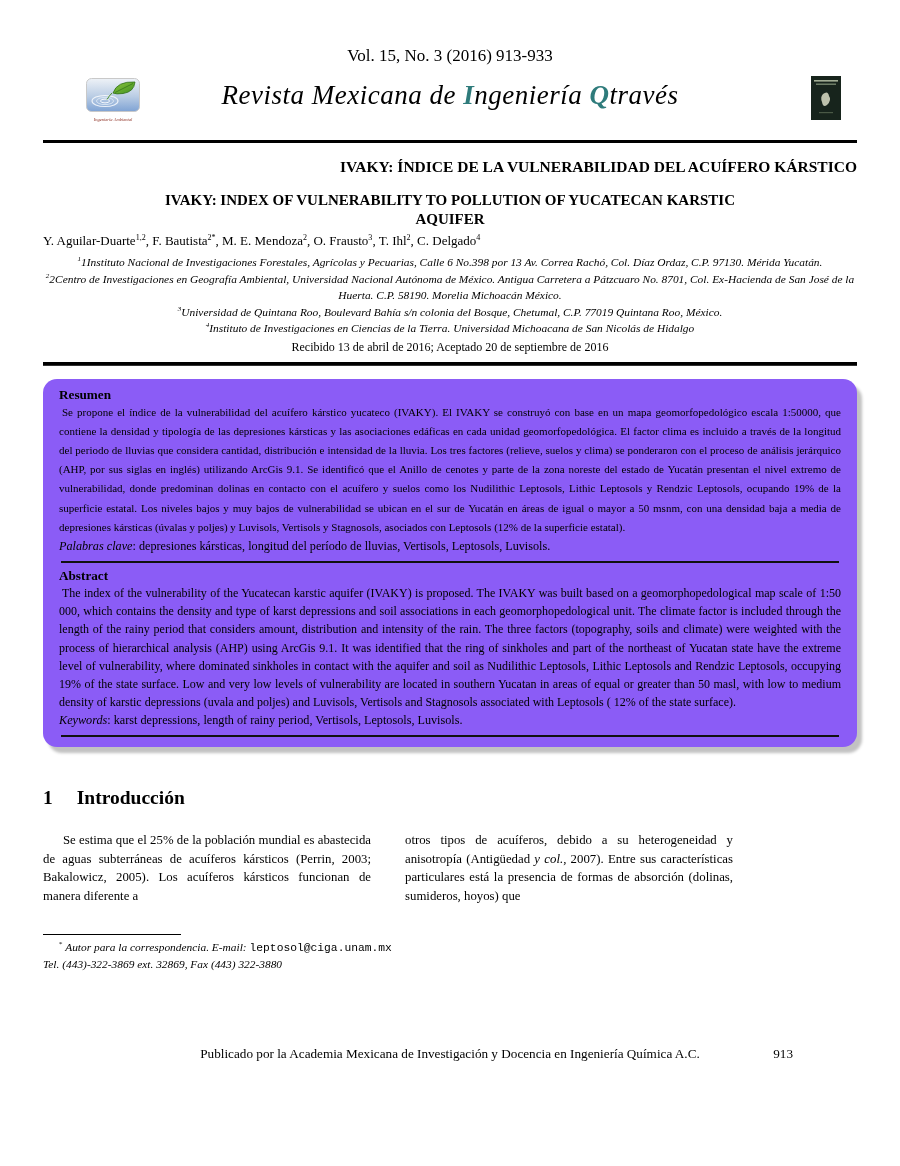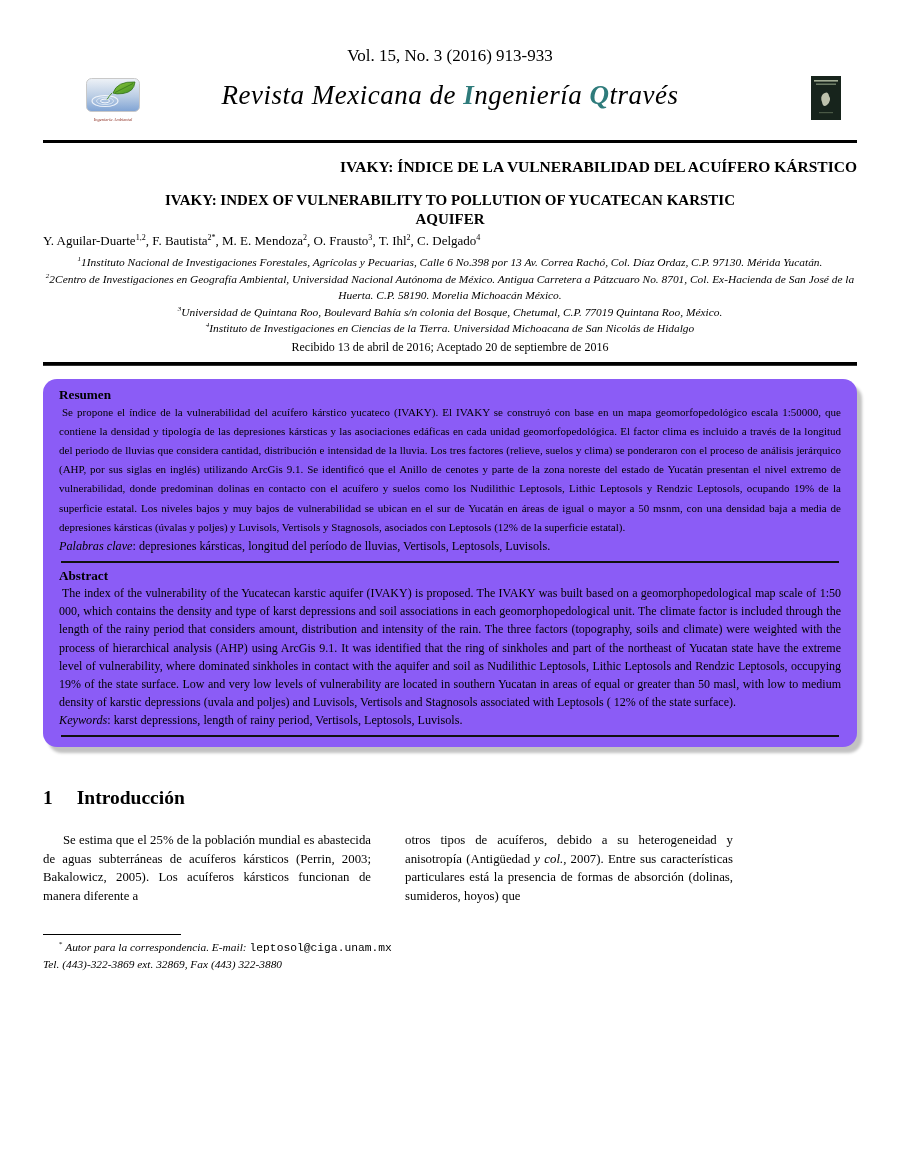--- a/index.html
+++ b/index.html
@@ -158,13 +158,17 @@
     </div>
 
     <div class="footnote">
       <div class="fn-rule"></div>
       <div class="fn-line1"><sup>*</sup><i> Autor para la correspondencia. E-mail: </i><span class="mono">leptosol@ciga.unam.mx</span></div>
       <div class="fn-line2 it">Tel. (443)-322-3869 ext. 32869, Fax (443) 322-3880</div>
     </div>
 
   </div>
 
+  <div class="footer">
+    <span>Publicado por la Academia Mexicana de Investigación y Docencia en Ingeniería Química A.C.</span>
+    <span class="pageno">913</span>
+  </div>
 </div>
 
 </body></html>

